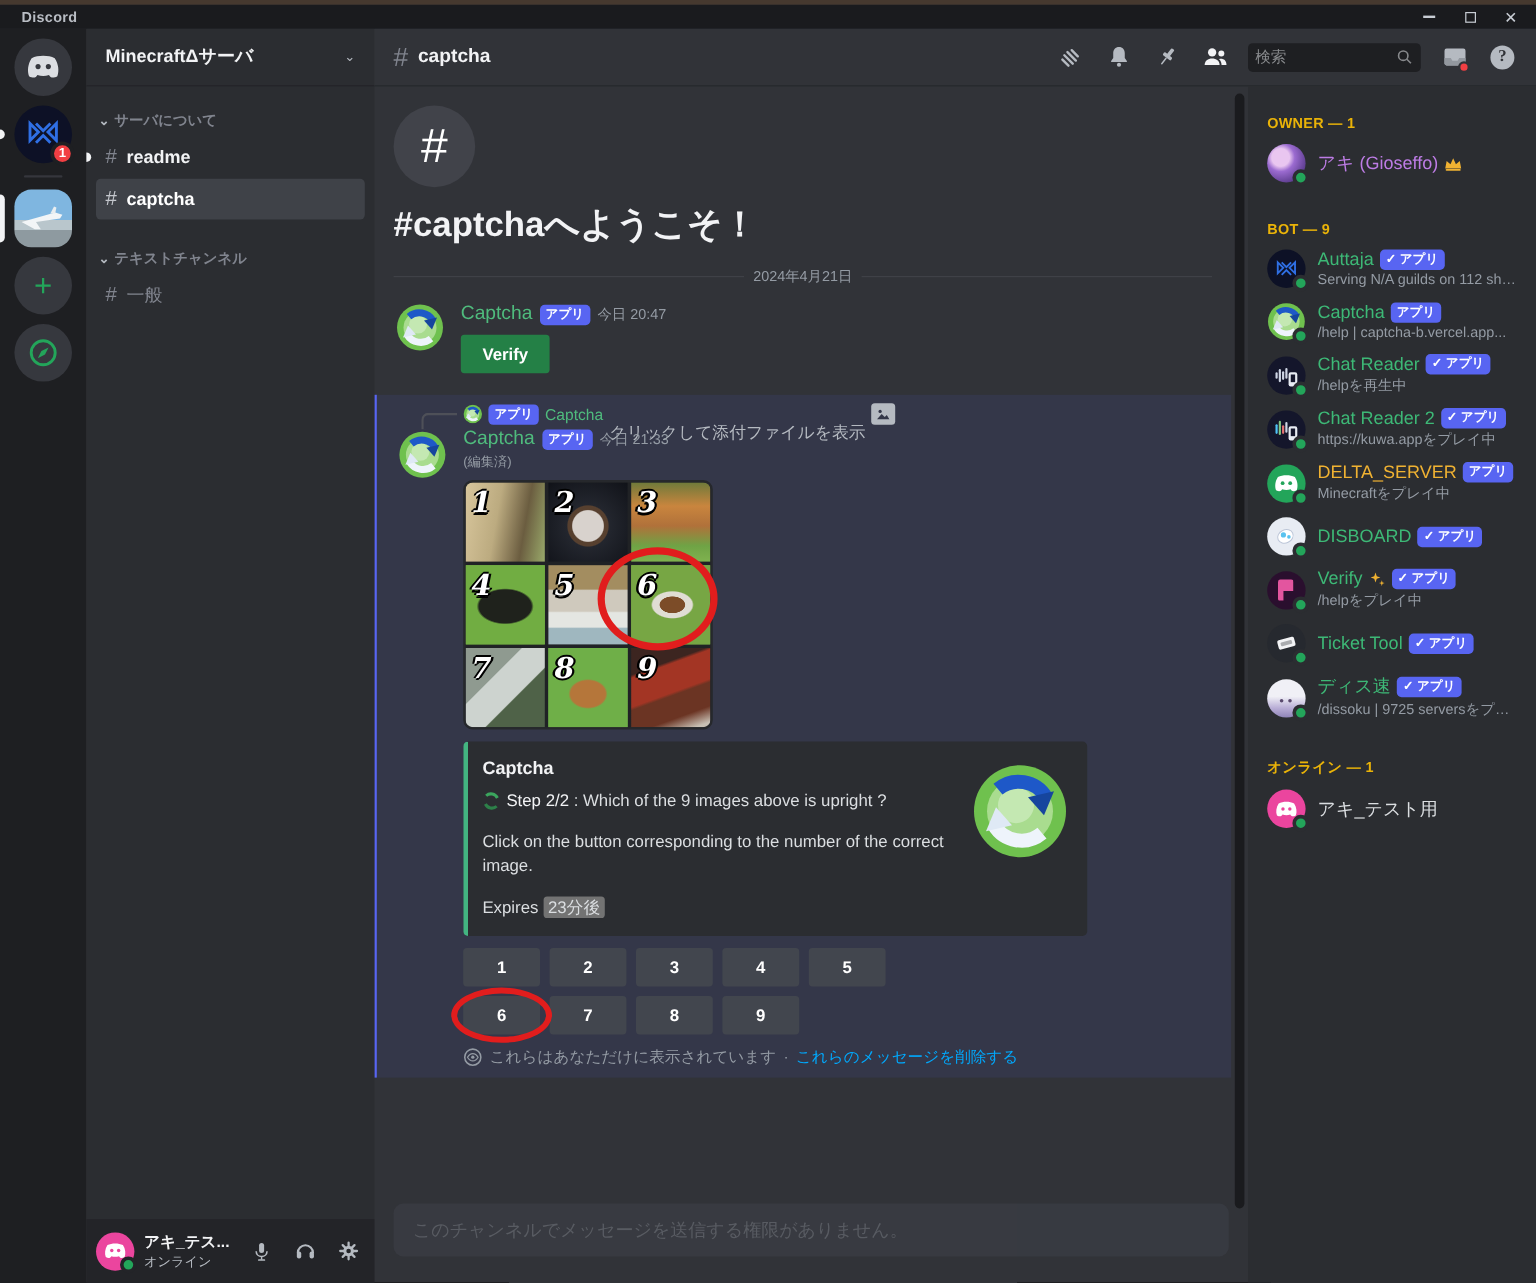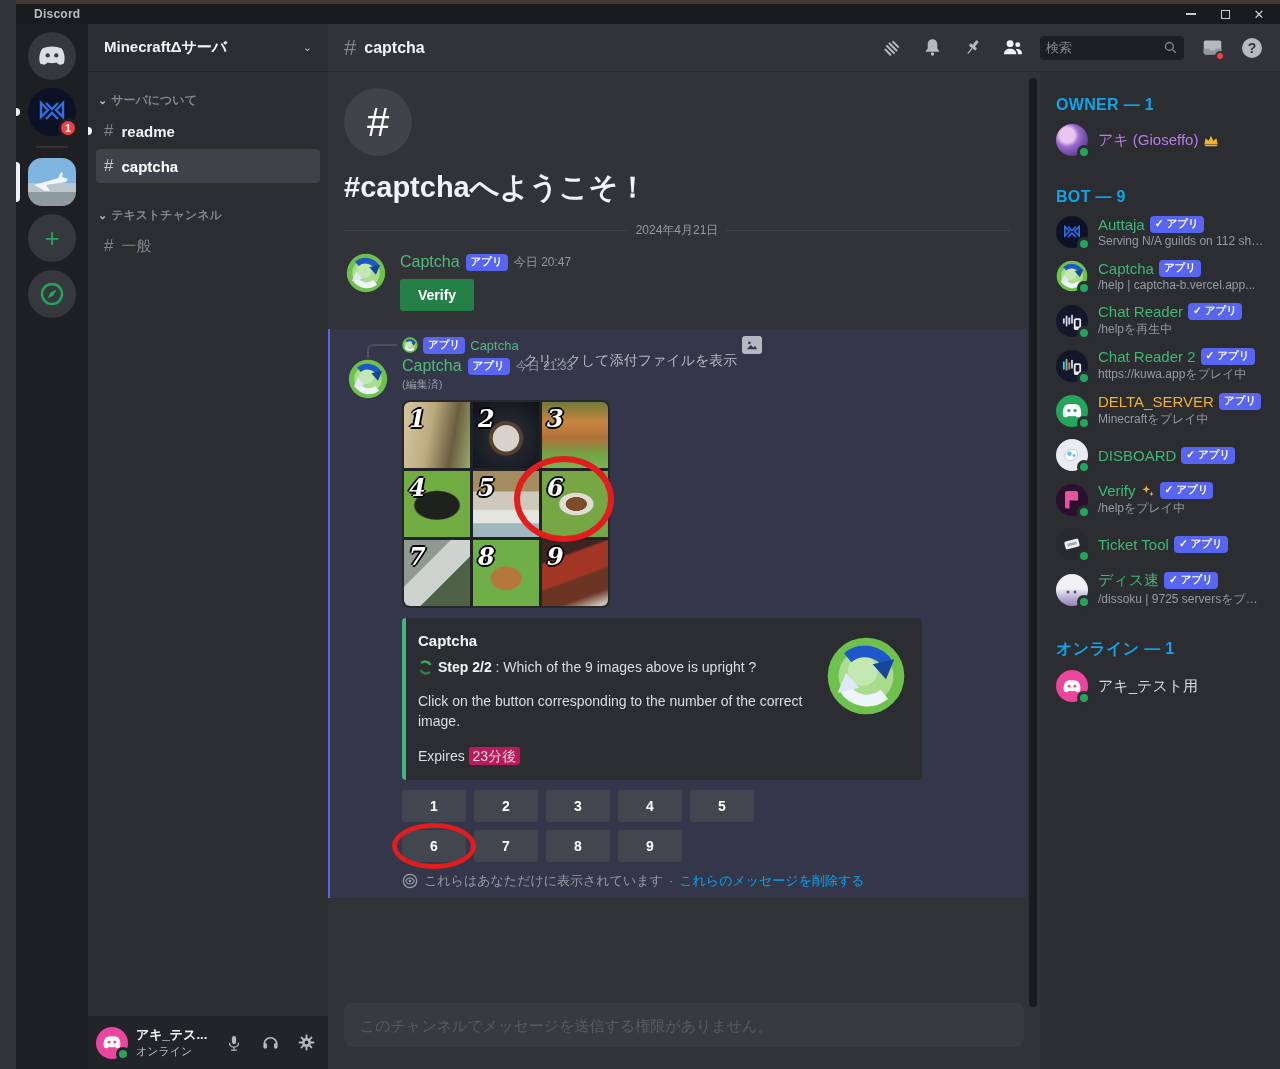--- a/index.html
+++ b/index.html
@@ -1,18 +1,18 @@
 <!DOCTYPE html>
 <html><head>
 <meta charset="utf-8">
 <style>
   * { margin:0; padding:0; box-sizing:border-box; }
   html,body { background:#000; }
   body { font-family:"Liberation Sans", sans-serif; }
-  .app { position:relative; width:1280px; height:1069px; background:#313338; overflow:hidden;padding-left:16px; }
+  .app { position:relative; width:1280px; height:1069px; background:#313338; overflow:hidden; }
 
   
   .topstrip { height:4px; background:#46392f; }
   .titlebar { height:20px; background:#1a1b1e; display:flex; align-items:center; padding:0 8px 0 18px; }
   .app-title { color:#b9bdc4; font-size:12px; font-weight:bold; letter-spacing:.02em; }
   .win-controls { margin-left:auto; display:flex; gap:8px; }
   .win-btn { width:26px; height:16px; display:flex; align-items:center; justify-content:center; cursor:pointer; }
   .glyph-min { width:10px; height:2px; background:#c8cdd4; }
   .glyph-max { width:9px; height:9px; border:1.5px solid #c8cdd4; }
   .glyph-x { color:#c8cdd4; font-size:13px; line-height:1; }
@@ -53,21 +53,21 @@
   .uinfo { flex:1; overflow:hidden; cursor:pointer; }
   .uname { color:#f2f3f5; font-size:13px; font-weight:bold; white-space:nowrap; }
   .ustatus { color:#b5bac1; font-size:11px; }
   .ua-btn { width:28px; height:28px; display:flex; align-items:center; justify-content:center; border-radius:4px; cursor:pointer; }
 
   
   .content { flex:1; display:flex; flex-direction:column; min-width:0; }
   .chat-header { height:48px; display:flex; align-items:center; padding:0 16px; border-bottom:1px solid #26282c; background:#313338; flex-shrink:0; }
   .hash-big { color:#80848e; font-size:22px; margin-right:8px; }
   .chan-title { color:#f2f3f5; font-size:16px; font-weight:bold; }
-  .header-right { margin-left:auto; display:flex; align-items:center; gap:16px; }
+  .header-right { margin-left:auto; display:flex; align-items:center; gap:16px;font-family:Liberation Serif, serif; }
   .hicon { width:24px; height:24px; display:flex; align-items:center; justify-content:center; cursor:pointer; position:relative; }
   .search-box { width:144px; height:24px; background:#1e1f22; border-radius:4px; display:flex; align-items:center; padding:0 6px; }
   .search-box input { flex:1; background:transparent; border:none; outline:none; color:#dbdee1; font-size:13px; min-width:0; font-family:inherit; }
   .search-box input::placeholder { color:#87898c; }
   .inbox-dot { position:absolute; right:-1px; bottom:-1px; width:10px; height:10px; border-radius:50%; background:#f23f43; border:2px solid #313338; }
   .help-circle { width:20px; height:20px; border-radius:50%; background:#b5bac1; color:#313338; font-weight:bold; font-size:14px; display:flex; align-items:center; justify-content:center; }
 
   .body-row { flex:1; display:flex; min-height:0; }
   .chat { flex:1; position:relative; display:flex; flex-direction:column; min-width:0; }
   .messages { flex:1; overflow:hidden; padding-right:14px; }
@@ -119,44 +119,44 @@
   .c7{background:linear-gradient(135deg,#8f9a90 0 35%,#cdd3cf 36% 62%,#4f6248 63%);}
   .c8{background:radial-gradient(ellipse 55% 42% at 50% 58%,#b5763a 0 40%,#6faf48 45%),#6faf48;}
   .c9{background:linear-gradient(160deg,#3c2520 0 25%,#a33524 28% 55%,#6b3423 58% 80%,#c8c0b4 95%);}
   .red-ring { position:absolute; border:6px solid #e11d1d; border-radius:50%; pointer-events:none; }
   .ring-grid { left:112px; top:56px; width:100px; height:86px; }
 
   
   .embed2 { margin-top:10px; background:#2b2d31; border-left:4px solid #43b581; border-radius:4px; padding:14px 16px 14px 12px; width:520px; position:relative; }
   .embed2 .e-author { color:#f2f3f5; font-size:15px; font-weight:bold; }
   .step-row { margin-top:10px; color:#dbdee1; font-size:14px; display:flex; align-items:center; gap:5px; max-width:380px; }
-  .step-label { font-weight:bold; color:#f2f3f5; }
+  .step-label { font-weight:normal; color:#f2f3f5; }
   .e-body { margin-top:16px; color:#dbdee1; font-size:14px; line-height:1.45; max-width:400px; }
   .e-expires { margin-top:16px; color:#dbdee1; font-size:14px; }
-  .ts-chip { background:#be185d; border-radius:3px; padding:1px 4px; color:#dbdee1; }
+  .ts-chip { background:#737373; border-radius:3px; padding:1px 4px; color:#dbdee1; }
   .e-thumb { position:absolute; right:16px; top:18px; width:80px; height:80px; }
 
   
   .btn-rows { margin-top:10px; position:relative; width:fit-content; }
   .btn-row { display:flex; gap:8px; margin-top:8px; }
   .abtn { width:64px; height:32px; background:#42464e; border:none; border-radius:3px; color:#fff; font-size:14px; font-weight:bold; cursor:pointer; font-family:inherit; }
   .ring-btn { left:-10px; top:33px; width:84px; height:46px; border-width:5px; }
   .eph-footer { margin-top:10px; display:flex; align-items:center; gap:6px; font-size:13px; color:#949ba4; padding-left:0; }
   .eph-footer .dot-sep { color:#949ba4; }
   .link { color:#00a8fc; cursor:pointer; }
 
   
   .composer { padding:0 16px 22px 16px; }
   .composer-box { height:44px; background:#393b42; border-radius:8px; display:flex; align-items:center; padding:0 16px; opacity:.9; }
   .composer-box input { width:100%; background:transparent; border:none; outline:none; color:#dbdee1; font-size:15px; font-family:inherit; }
   .composer-box input::placeholder { color:#5d6067; }
 
   
   .members { width:240px; background:#2b2d31; padding:16px 8px; flex-shrink:0; overflow:hidden; }
-  .mheader { padding:8px 8px 4px 8px; color:#0ea5e9; font-size:16px; font-weight:bold; letter-spacing:.02em; }
+  .mheader { padding:8px 8px 4px 8px; color:#eab308; font-size:12px; font-weight:bold; letter-spacing:.02em; }
   .mheader.gap { margin-top:18px; }
   .mrow { display:flex; align-items:center; gap:10px; padding:5px 8px; border-radius:4px; cursor:pointer; min-height:44px; }
   .mav { position:relative; width:32px; height:32px; flex-shrink:0; }
   .mav .circ { width:32px; height:32px; border-radius:50%; display:flex; align-items:center; justify-content:center; overflow:hidden; }
   .mav .sdot { position:absolute; right:-3px; bottom:-3px; width:14px; height:14px; border-radius:50%; background:#23a55a; border:3px solid #2b2d31; }
   .minfo { min-width:0; flex:1; }
   .mname-row { display:flex; align-items:center; gap:5px; }
   .mname { font-size:15px; font-weight:500; color:#3db876; white-space:nowrap; overflow:hidden; text-overflow:ellipsis; }
   .mname.purple { color:#bd7ce5; }
   .mname.yellow { color:#f0b232; }

